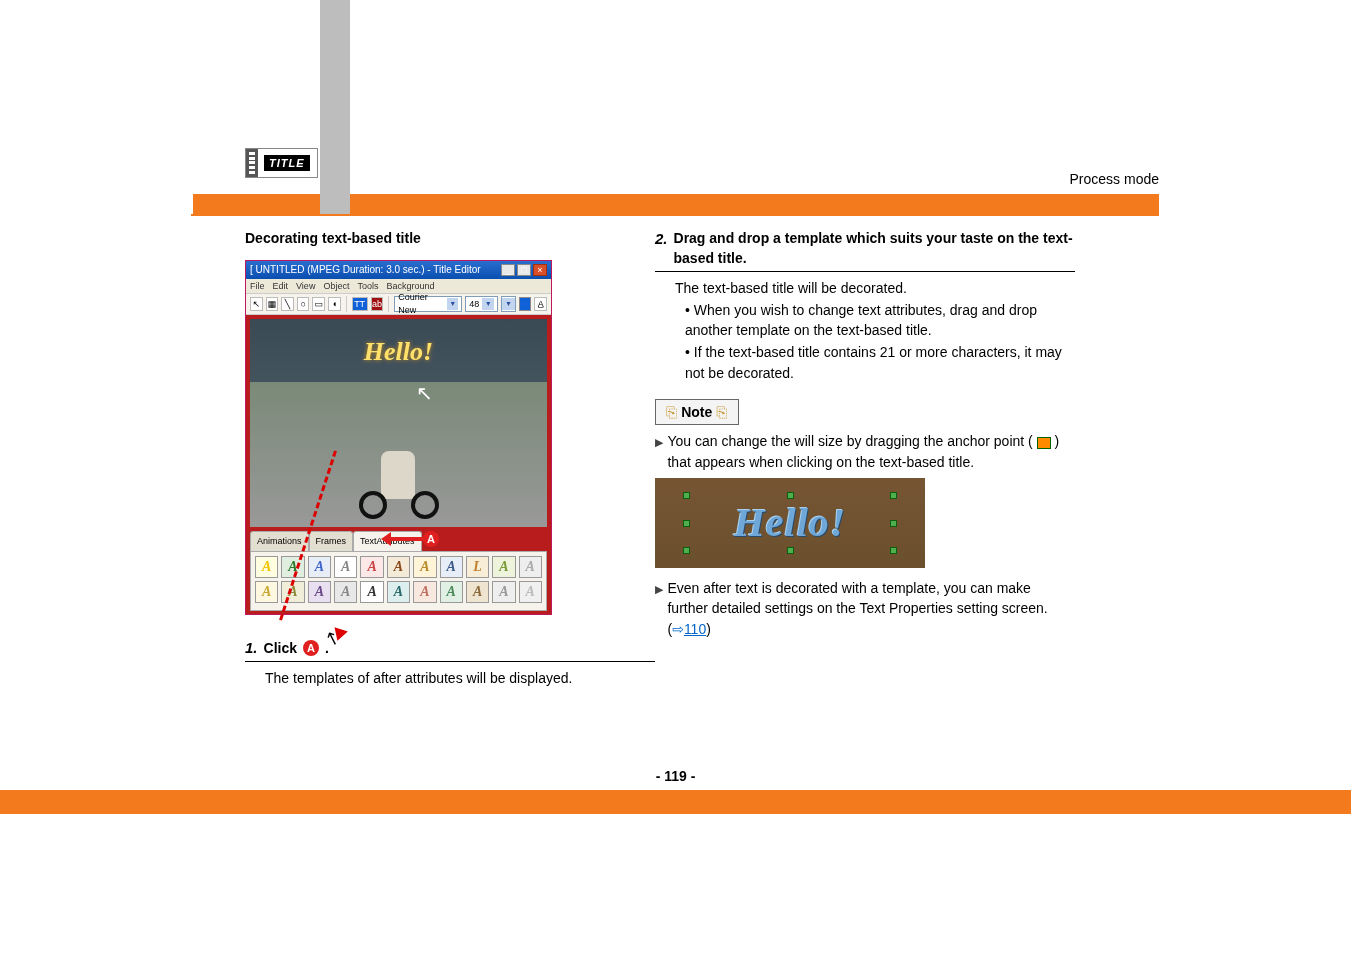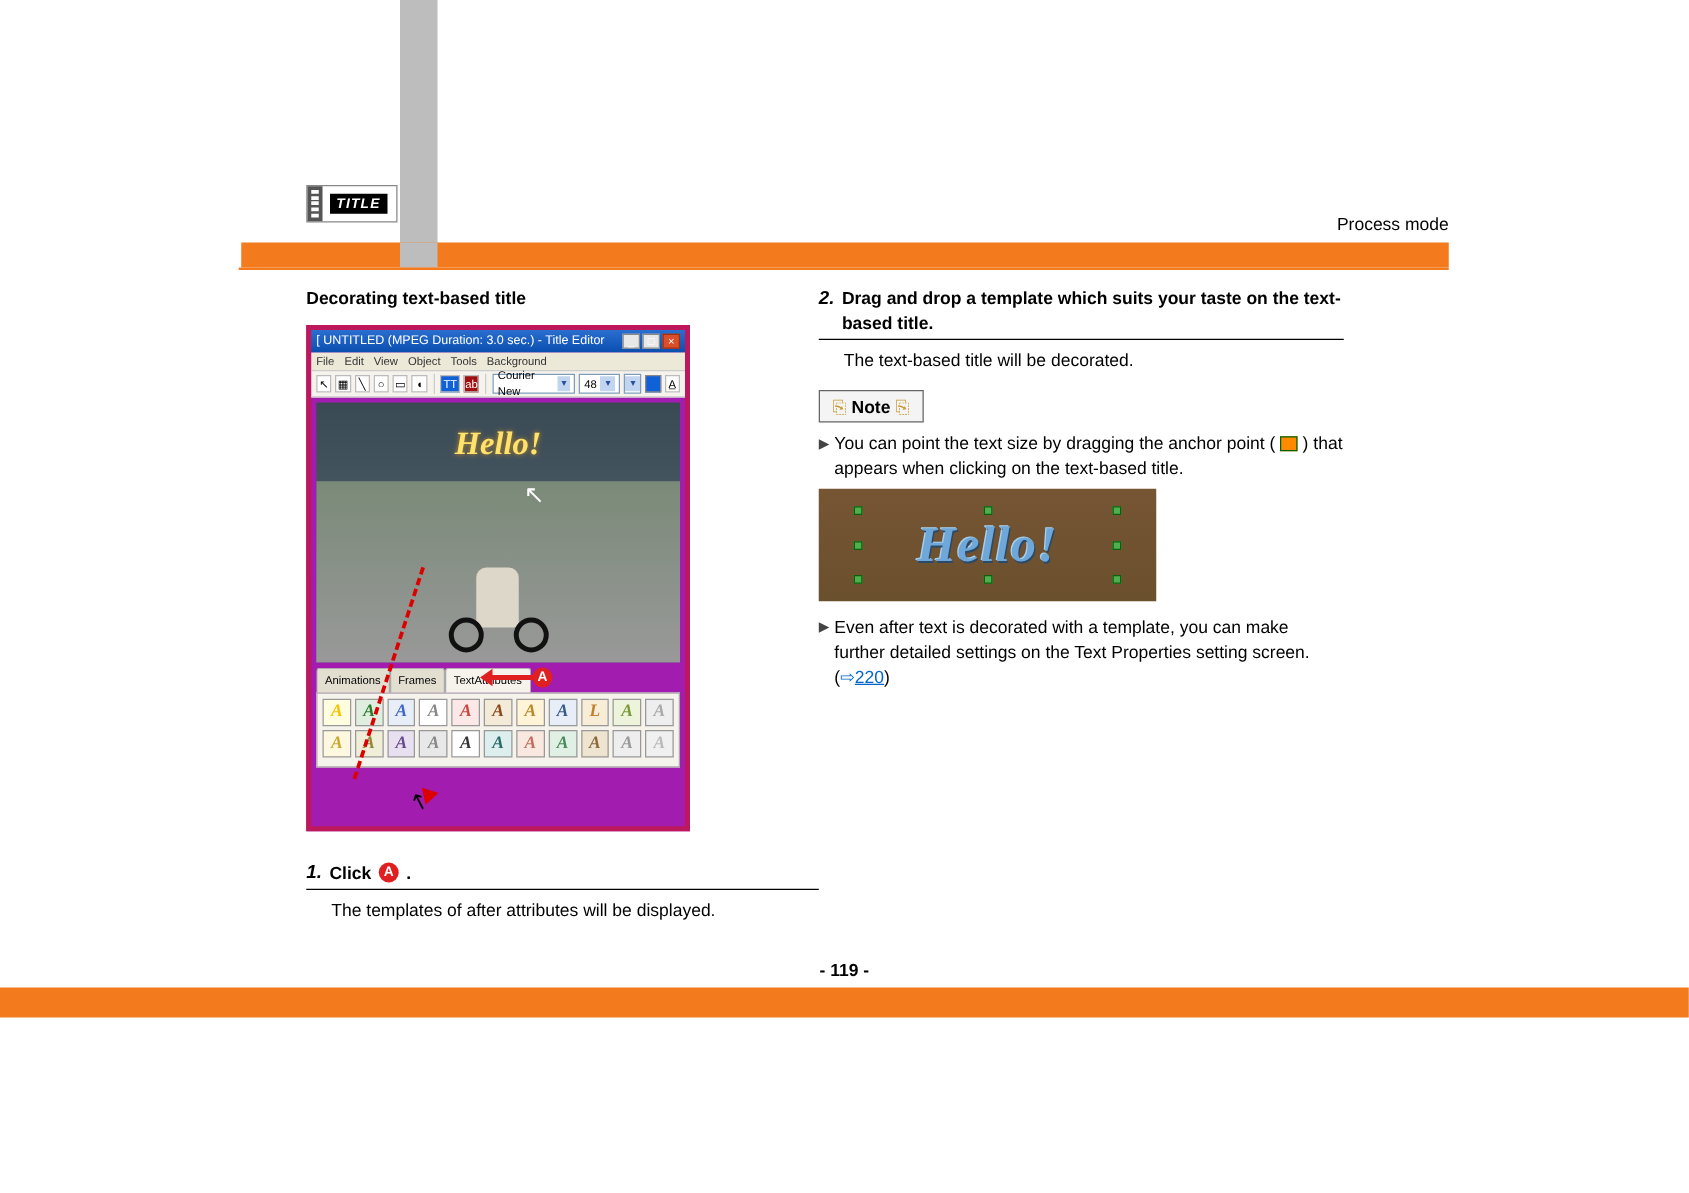--- a/index.html
+++ b/index.html
@@ -149,23 +149,23 @@
     display: inline-block;
     width: 14px; height: 12px;
     background: #ff8a00;
     border: 1px solid #006400;
     vertical-align: middle;
   }
   .link { color: #0066cc; text-decoration: underline; cursor: pointer; }
   .arrow-link { color: #0066cc; }
   .screenshot1 {
     width: 307px;
-    height: 405px;
-    border: 4px solid #be185d;
-    background: #a21caf;
+    height: 355px;
+    border: 1px solid #be185d;
+    background: #b91c1c;
     margin-top: 12px;
     position: relative;
     font-size: 10px;
   }
   .ss-titlebar {
     height: 18px;
     background: linear-gradient(#2a6fcf, #0a4fb0);
     color: #fff;
     display: flex;
     align-items: center;
@@ -514,51 +514,55 @@
     </div>
 
     <div class="col col-right">
       <div class="step-row" style="align-items:flex-start">
         <span class="step-num">2.</span>
         <span style="font-weight:bold">Drag and drop a template which suits your taste on the text-based title.</span>
       </div>
       <hr class="hr">
       <div style="padding-left:20px">
         <div>The text-based title will be decorated.</div>
+        <ul class="bullet-list">
+          <li>When you wish to change text attributes, drag and drop another template on the text-based title.</li>
+          <li>If the text-based title contains 21 or more characters, it may not be decorated.</li>
+        </ul>
       </div>
 
       <div class="note-box">
         <span class="note-clamp">⎘</span>
         <b>Note</b>
         <span class="note-clamp">⎘</span>
       </div>
 
       <div class="arrow-item">
         <span class="tri">▶</span>
         <span>
-          <span>You can point the text size by dragging the anchor point ( </span><span class="anchor-sq"></span><span> ) that appears when clicking on the text-based title.</span>
+          <span>You can change the will size by dragging the anchor point ( </span><span class="anchor-sq"></span><span> ) that appears when clicking on the text-based title.</span>
         </span>
       </div>
 
       <div class="hello-img2">
         <span class="txt">Hello!</span>
         <div class="handle" style="left:28px;top:14px"></div>
         <div class="handle" style="left:132px;top:14px"></div>
         <div class="handle" style="right:28px;top:14px"></div>
         <div class="handle" style="left:28px;top:42px"></div>
         <div class="handle" style="right:28px;top:42px"></div>
         <div class="handle" style="left:28px;bottom:14px"></div>
         <div class="handle" style="left:132px;bottom:14px"></div>
         <div class="handle" style="right:28px;bottom:14px"></div>
       </div>
 
       <div class="arrow-item">
         <span class="tri">▶</span>
         <span>
-          <span>Even after text is decorated with a template, you can make further detailed settings on the Text Properties setting screen. (</span><span class="arrow-link">⇨</span><span class="link">220</span><span>)</span>
+          <span>Even after text is decorated with a template, you can make further detailed settings on the Text Properties setting screen. (</span><span class="arrow-link">⇨</span><span class="link">110</span><span>)</span>
         </span>
       </div>
     </div>
   </div>
 
   <div class="pagenum">- 119 -</div>
   <div class="footer-orange"></div>
 </div>
 
 </body></html>

